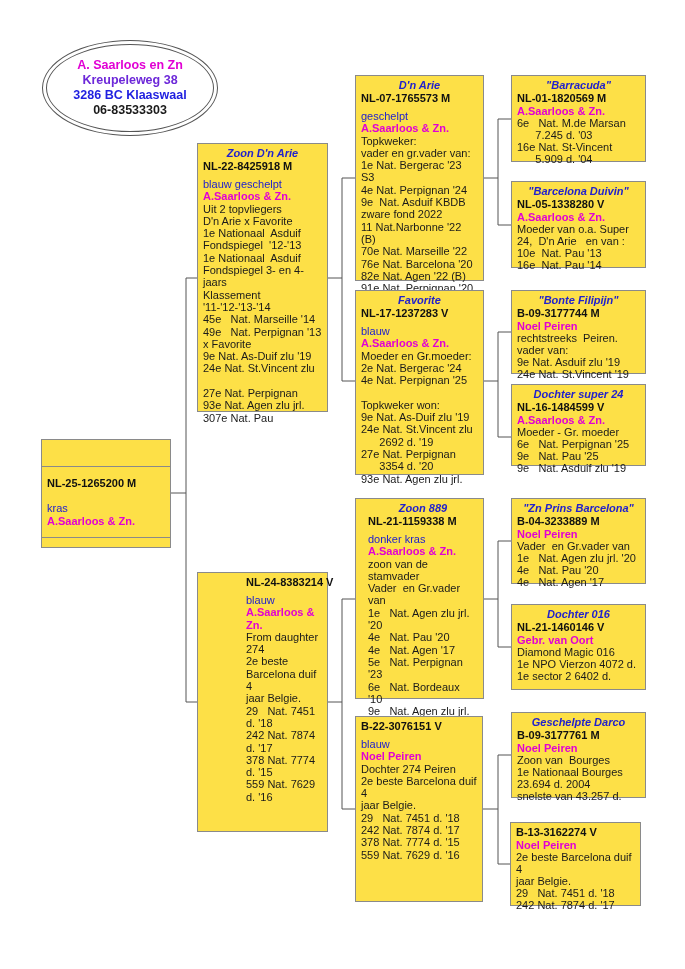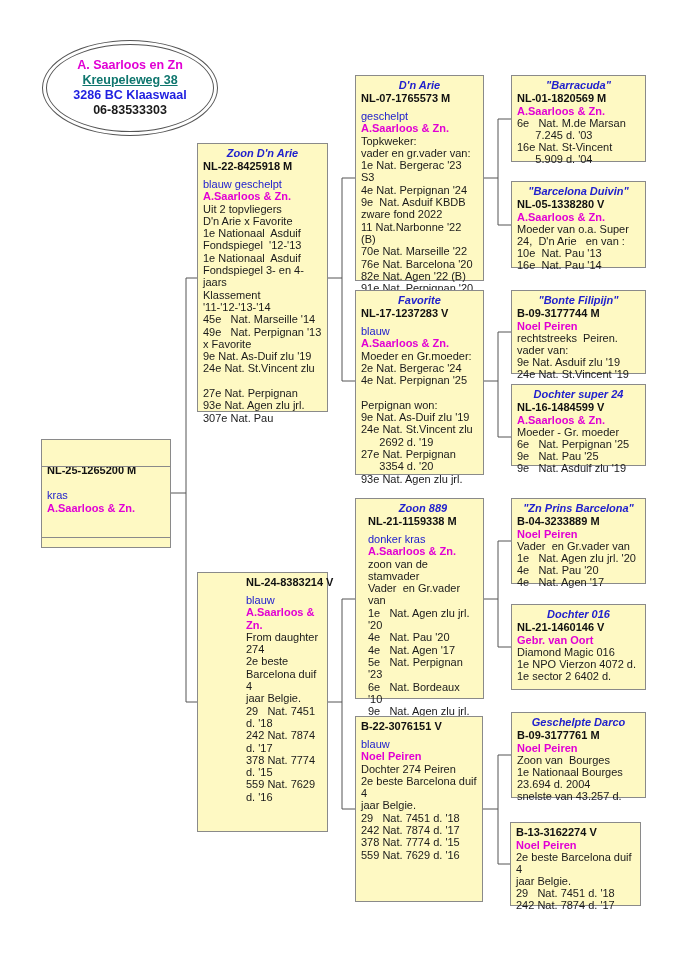--- a/index.html
+++ b/index.html
@@ -6,34 +6,34 @@
   .page{position:relative;width:685px;height:969px;background:#ffffff;overflow:hidden;
         font-family:"Liberation Sans", sans-serif;}
   svg.wires{position:absolute;left:0;top:0;z-index:0;}
   
   .logo{position:absolute;left:42px;top:40px;width:176px;height:96px;z-index:1;}
   .logo .oval-outer{position:absolute;inset:0;border:1px solid #555;border-radius:50%;}
   .logo .oval-inner{position:absolute;inset:4px;border:1px solid #555;border-radius:50%;}
   .logo .logo-text{position:absolute;inset:0;display:flex;flex-direction:column;
         align-items:center;justify-content:center;text-align:center;
         font-size:12.5px;font-weight:bold;line-height:15px;}
-  .lg1{color:#e100d4;} .lg2{color:#0f766e;text-decoration:underline;} .lg3{color:#1f1fe0;} .lg4{color:#1a1a1a;}
+  .lg1{color:#e100d4;} .lg2{color:#6d28d9;} .lg3{color:#1f1fe0;} .lg4{color:#1a1a1a;}
   
-  .box{position:absolute;z-index:1;background:#fef9c3;border:1px solid #8a8a8a;
+  .box{position:absolute;z-index:1;background:#fde047;border:1px solid #8a8a8a;
        box-sizing:border-box;font-size:11px;padding:3px 5px 2px 5px;}
   .box .title{text-align:center;font-weight:bold;font-style:italic;color:#2121cd;
        line-height:13px;white-space:pre;}
   .box .ring{text-align:left;font-weight:bold;color:#111;line-height:13px;white-space:pre;}
   .box.gap .ring{margin-bottom:5px;}
   .ln{line-height:12.3px;white-space:pre-wrap;color:#1a1a1a;}
   .ln.blue{color:#2121cd;}
   .ln.owner{color:#e100d4;font-weight:bold;}
   .g4 .ln{line-height:12px;}
   
-  .box.subject{padding-top:24px;}
+  .box.subject{padding-top:37px;}
   .rule{position:absolute;left:0;right:0;border-top:1px solid #8a8a8a;}
   .rule.r-top{top:26px;} .rule.r-bottom{top:97px;}
 </style>
 </head>
 <body>
 
 <div class="page">
 
   <svg class="wires" width="685" height="969" viewBox="0 0 685 969">
     <g stroke="#555555" stroke-width="1" fill="none">
@@ -135,21 +135,21 @@
   <div class="box gap" style="left:355px;top:290px;width:129px;height:185px;">
     <div class="title">Favorite</div>
     <div class="ring">NL-17-1237283 V</div>
     <div class="lines">
         <div class="ln blue">blauw</div>
         <div class="ln owner">A.Saarloos &amp; Zn.</div>
         <div class="ln body">Moeder en Gr.moeder:</div>
         <div class="ln body">2e Nat. Bergerac '24</div>
         <div class="ln body">4e Nat. Perpignan '25</div>
         <div class="ln body">&nbsp;</div>
-        <div class="ln body">Perpignan won:</div>
+        <div class="ln body">Topkweker won:</div>
         <div class="ln body">9e Nat. As-Duif zlu '19</div>
         <div class="ln body">24e Nat. St.Vincent zlu</div>
         <div class="ln body">      2692 d. '19</div>
         <div class="ln body">27e Nat. Perpignan</div>
         <div class="ln body">      3354 d. '20</div>
         <div class="ln body">93e Nat. Agen zlu jrl.</div>
       </div>
   </div>
 
   <div class="box gap" style="left:355px;top:498px;width:129px;height:201px;padding-left:12px;">

